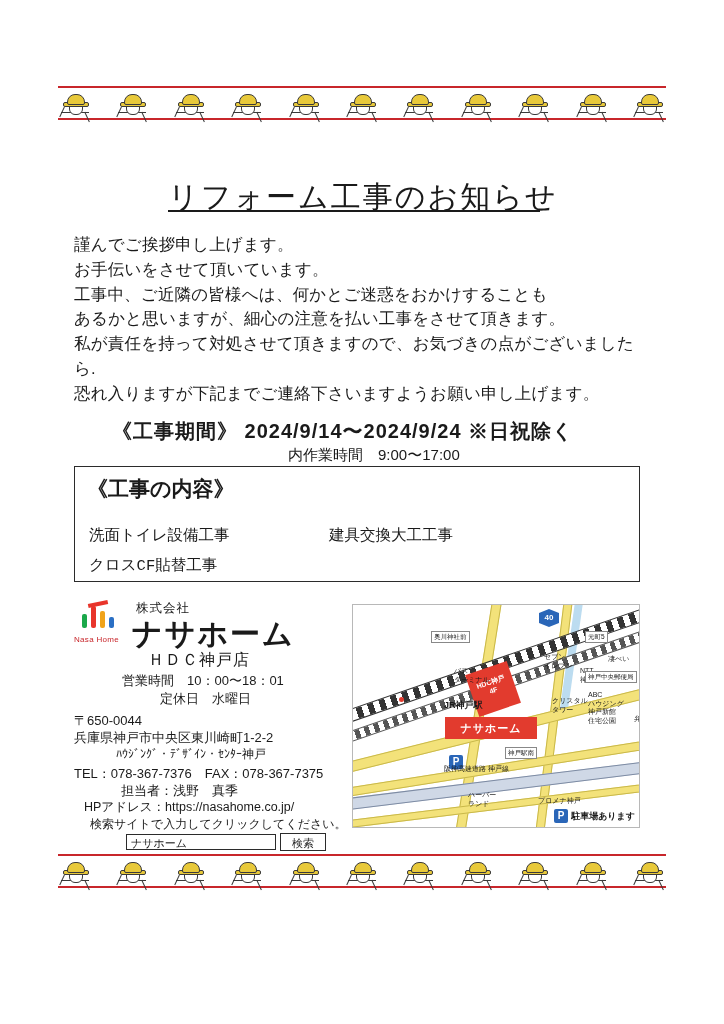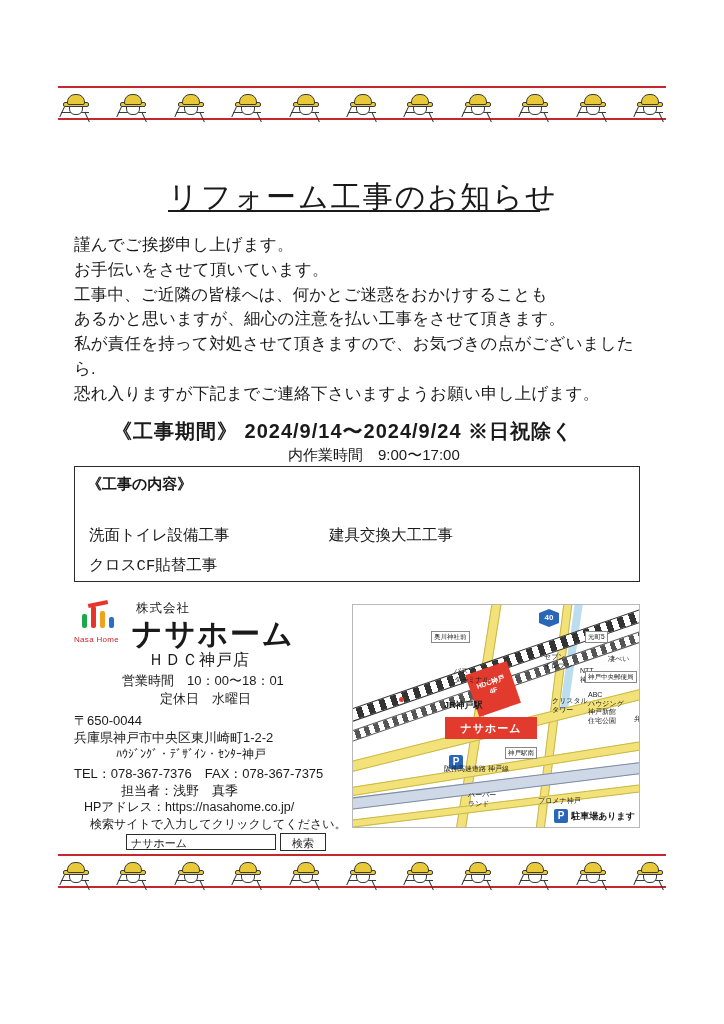--- a/index.html
+++ b/index.html
@@ -162,21 +162,21 @@
     left: 74px;
     top: 466px;
     width: 564px;
     height: 114px;
     border: 1.5px solid #2b2b2b;
   }
   .works-title {
     position: absolute;
     left: 12px;
     top: 8px;
-    font-size: 15px;
+    font-size: 21px;
     font-weight: 700;
   }
   .works-item {
     position: absolute;
     font-size: 15.5px;
     font-family: Liberation Mono, monospace;
   }
   .works-item.i0 { left: 14px; top: 58px; }
   .works-item.i1 { left: 254px; top: 58px; }
   .works-item.i2 { left: 14px; top: 88px; }

